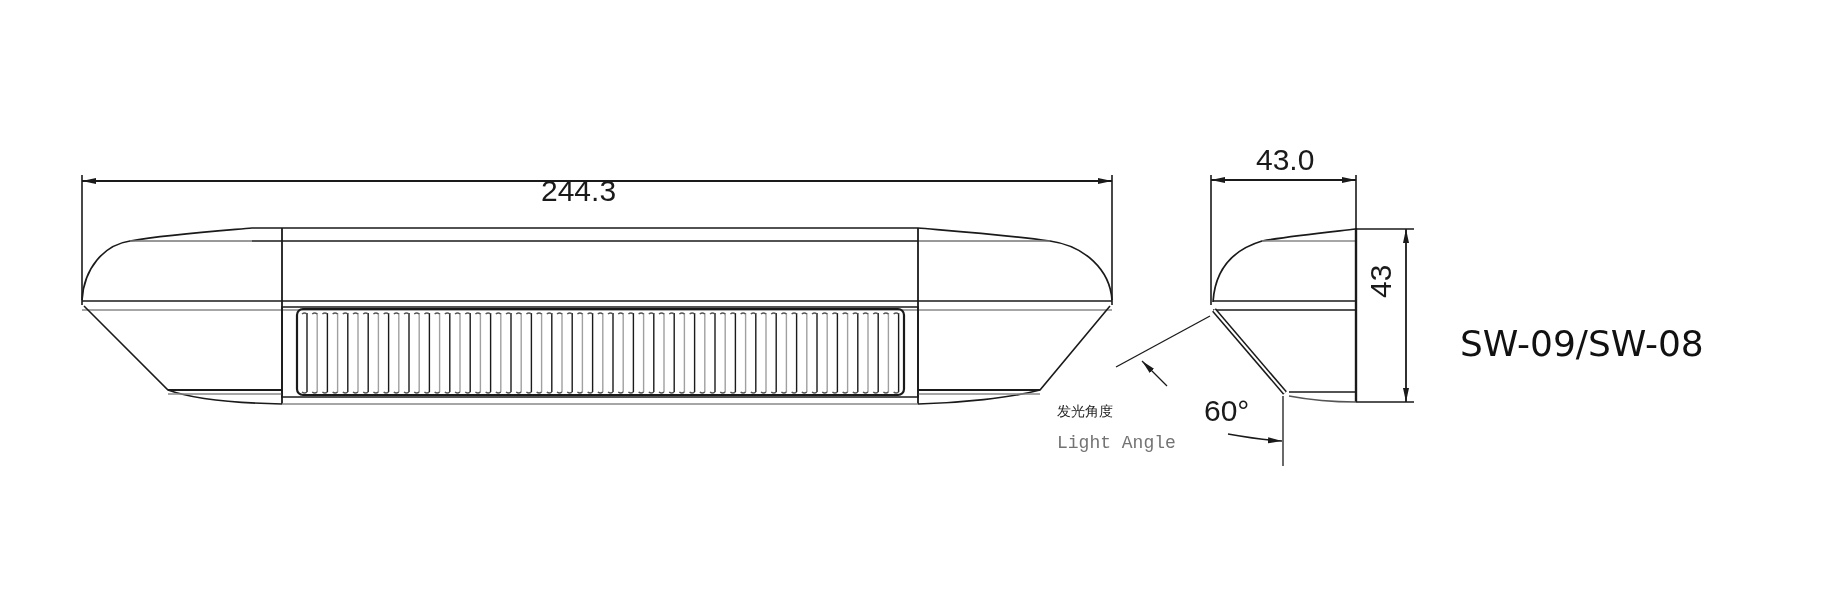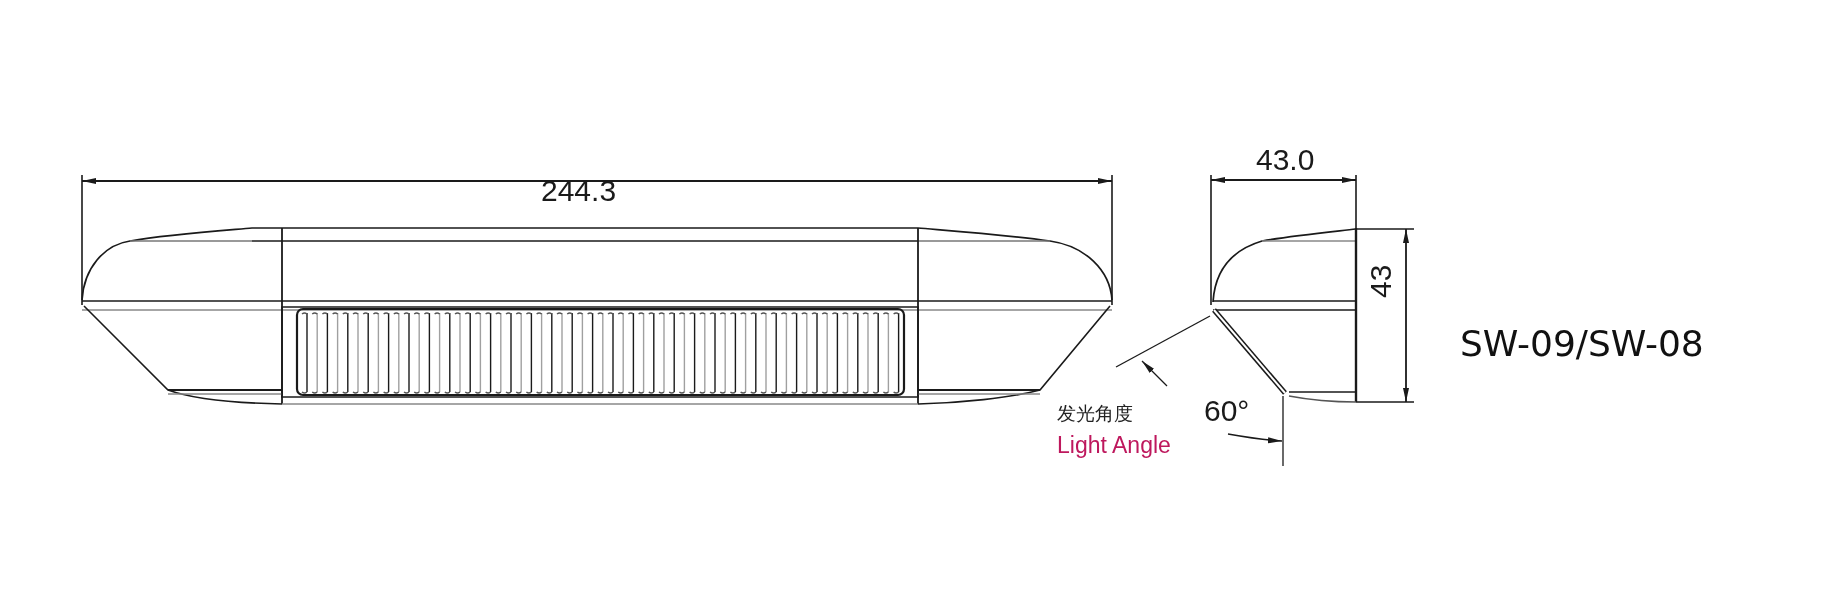--- a/index.html
+++ b/index.html
@@ -1,21 +1,21 @@
 <!DOCTYPE html>
 <html><head>
 <meta charset="utf-8">
 <style>
   html, body { margin:0; padding:0; background:#ffffff; }
   body { width:1826px; height:591px; position:relative; overflow:hidden; font-family:"Liberation Sans", sans-serif; }
   svg { position:absolute; left:0; top:0; }
   .dim-text { position:absolute; color:#1a1a1a; font-family:"Liberation Sans", sans-serif; font-size:30px; line-height:1; }
   .model { position:absolute; color:#111; font-family:"DejaVu Sans", sans-serif; font-size:36px; line-height:1;margin-top:36px; }
-  .cn { position:absolute; color:#222; font-family:"DejaVu Serif", serif; font-size:19px; line-height:1; }
-  .en { position:absolute; color:#be185d; font-family:Liberation Sans, sans-serif; font-size:23px; line-height:1; }
+  .cn { position:absolute; color:#222; font-family:"DejaVu Serif", serif; font-size:14px; line-height:1; }
+  .en { position:absolute; color:#737373; font-family:Liberation Mono, monospace; font-size:18px; line-height:1; }
   .angle { position:absolute; color:#1a1a1a; font-family:"Liberation Sans", sans-serif; font-size:30px; line-height:1; }
 </style>
 </head>
 <body>
 
 <svg width="1826" height="591" viewBox="0 0 1826 591" xmlns="http://www.w3.org/2000/svg">
   <defs>
     <marker id="arr" markerWidth="14" markerHeight="8" refX="14" refY="4" orient="auto" markerUnits="userSpaceOnUse">
       <path d="M0,1 L14,4 L0,7 Z" fill="#1a1a1a"></path>
     </marker>

